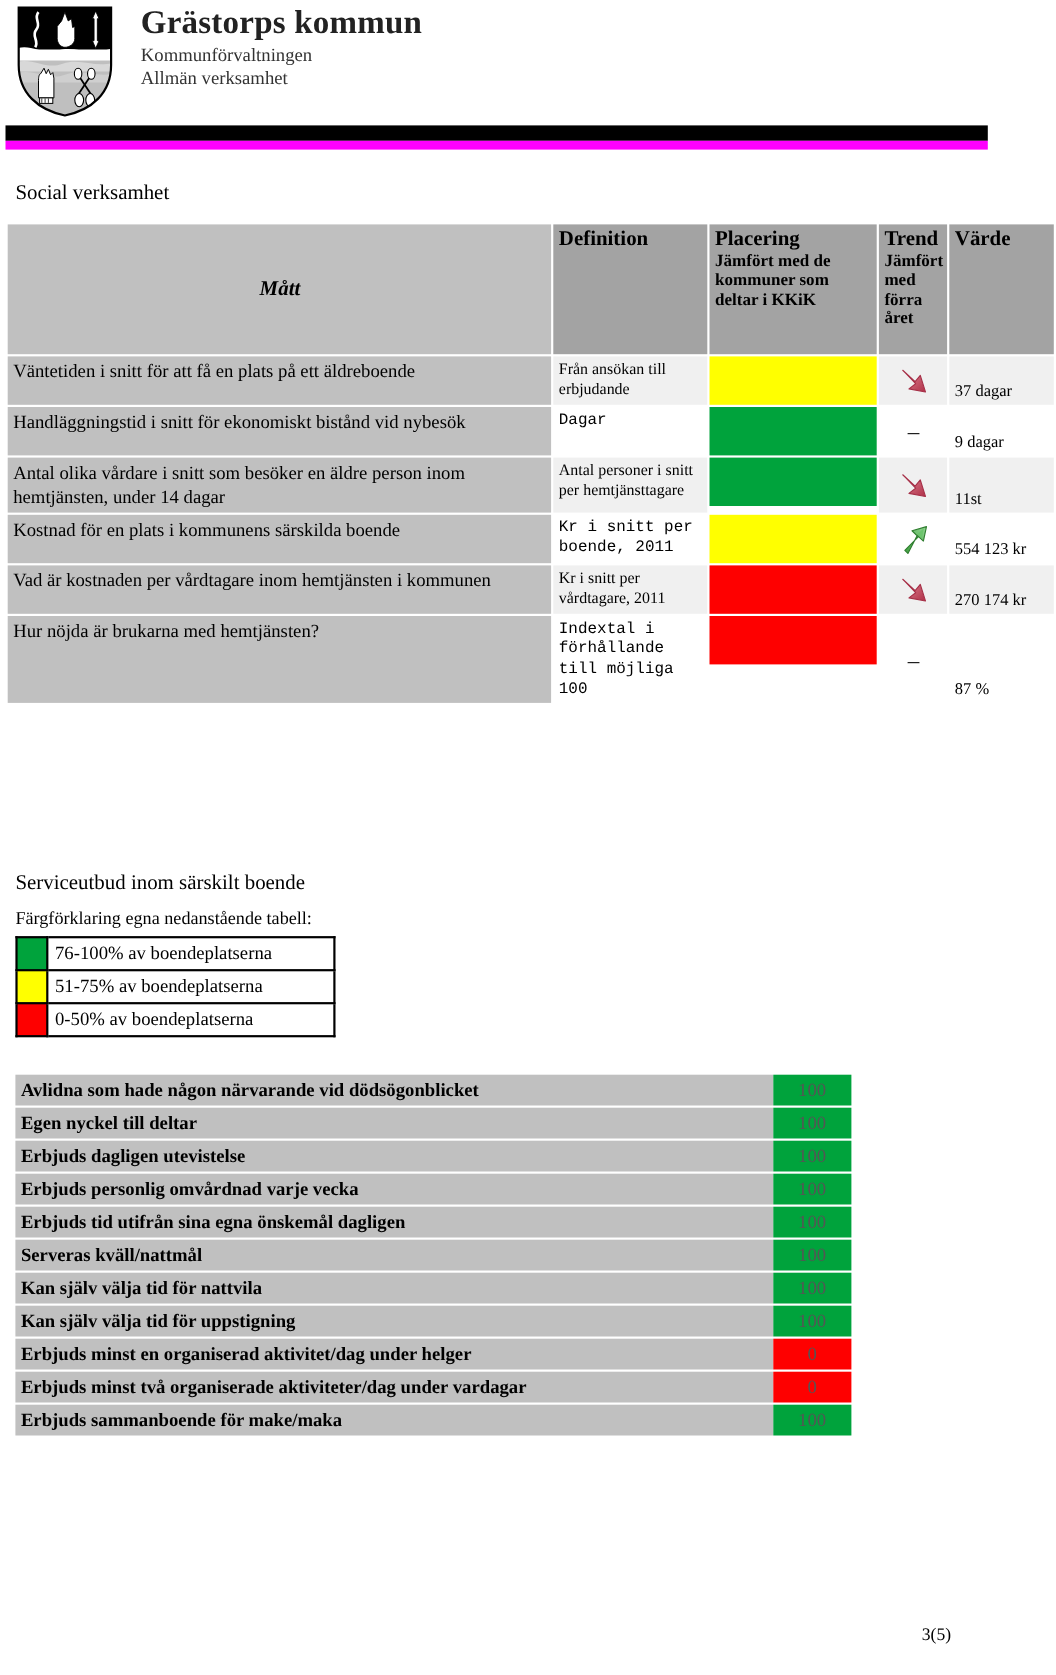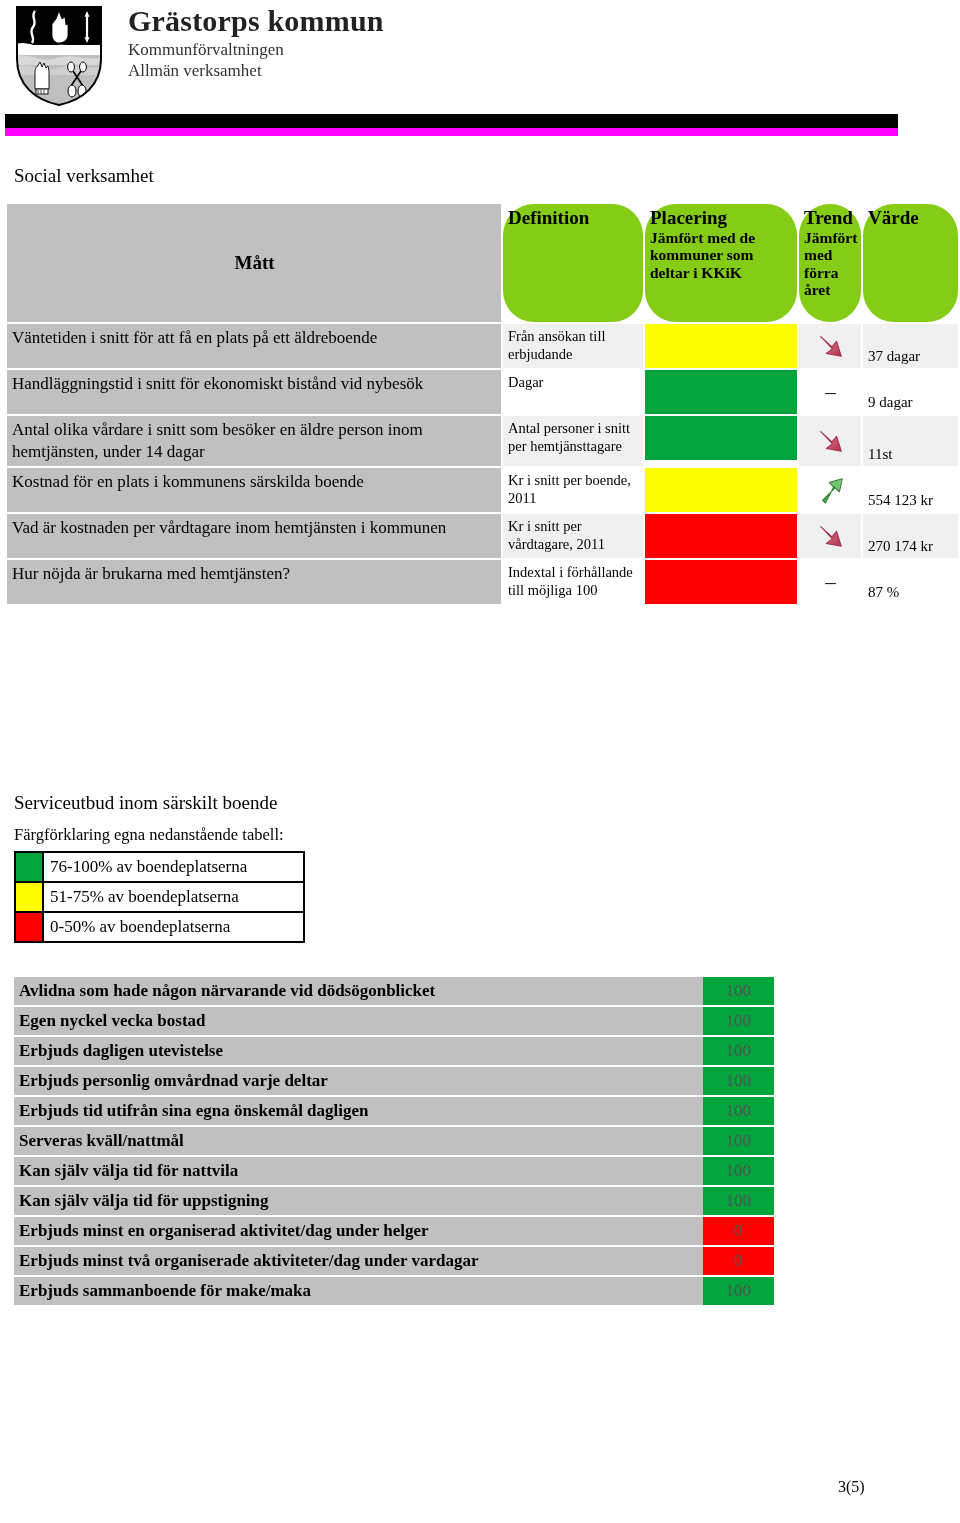--- a/index.html
+++ b/index.html
@@ -91,34 +91,35 @@
   }
   .kkik-table th {
     font-weight: bold;
   }
   .col-matt   { width: 494px; }
   .col-def    { width: 140px; }
   .col-plac   { width: 152px; }
   .col-trend  { width: 62px; }
   .col-varde  { width: 95px; }
 
-  .hdr { background: #84cc16; border-radius: 31px; }
+  .hdr { background: #a3a3a3; }
   .hdr-matt {
     background: #c0c0c0;
     text-align: center !important;
     vertical-align: middle !important;
     font-size: 19px;
     height: 112px;
+    font-style: italic;
   }
   .hdr-big { font-size: 19px; display: block; line-height: 1.15; }
   .hdr-small { font-size: 15.5px; display: block; line-height: 1.13; }
 
   .cell-matt   { background: #c0c0c0; font-size: 17px; line-height: 1.3; }
   .cell-def    { background: #f0f0f0; font-size: 14.5px; line-height: 1.26; }
-  .cell-def.alt{ background: #ffffff; }
+  .cell-def.alt{ background: #ffffff; font-family: Liberation Mono, monospace; }
   .cell-varde  { background: #f0f0f0; font-size: 15px; vertical-align: bottom !important; }
   .cell-varde.alt { background: #ffffff; }
   .cell-trend  { background: #f0f0f0; text-align: center !important; vertical-align: middle !important; }
   .cell-trend.alt { background: #ffffff; }
   .cell-plac   { padding: 0 !important; }
   .swatch {
     width: 100%;
     height: 100%;
     min-height: 44px;
     display: block;
@@ -391,29 +392,29 @@
   <colgroup>
       <col style="width:655px">
       <col style="width:68px">
     </colgroup>
   <tbody id="service-body">
       <tr>
         <td class="svc-name">Avlidna som hade någon närvarande vid dödsögonblicket</td>
         <td class="svc-val" style="background: rgb(0, 163, 60);">100</td>
       </tr>
       <tr>
-        <td class="svc-name">Egen nyckel  vecka bostad</td>
+        <td class="svc-name">Egen nyckel  till deltar</td>
         <td class="svc-val" style="background: rgb(0, 163, 60);">100</td>
       </tr>
       <tr>
         <td class="svc-name">Erbjuds dagligen utevistelse</td>
         <td class="svc-val" style="background: rgb(0, 163, 60);">100</td>
       </tr>
       <tr>
-        <td class="svc-name">Erbjuds personlig omvårdnad varje deltar</td>
+        <td class="svc-name">Erbjuds personlig omvårdnad varje vecka</td>
         <td class="svc-val" style="background: rgb(0, 163, 60);">100</td>
       </tr>
       <tr>
         <td class="svc-name">Erbjuds tid utifrån sina egna önskemål dagligen</td>
         <td class="svc-val" style="background: rgb(0, 163, 60);">100</td>
       </tr>
       <tr>
         <td class="svc-name">Serveras kväll/nattmål</td>
         <td class="svc-val" style="background: rgb(0, 163, 60);">100</td>
       </tr>

